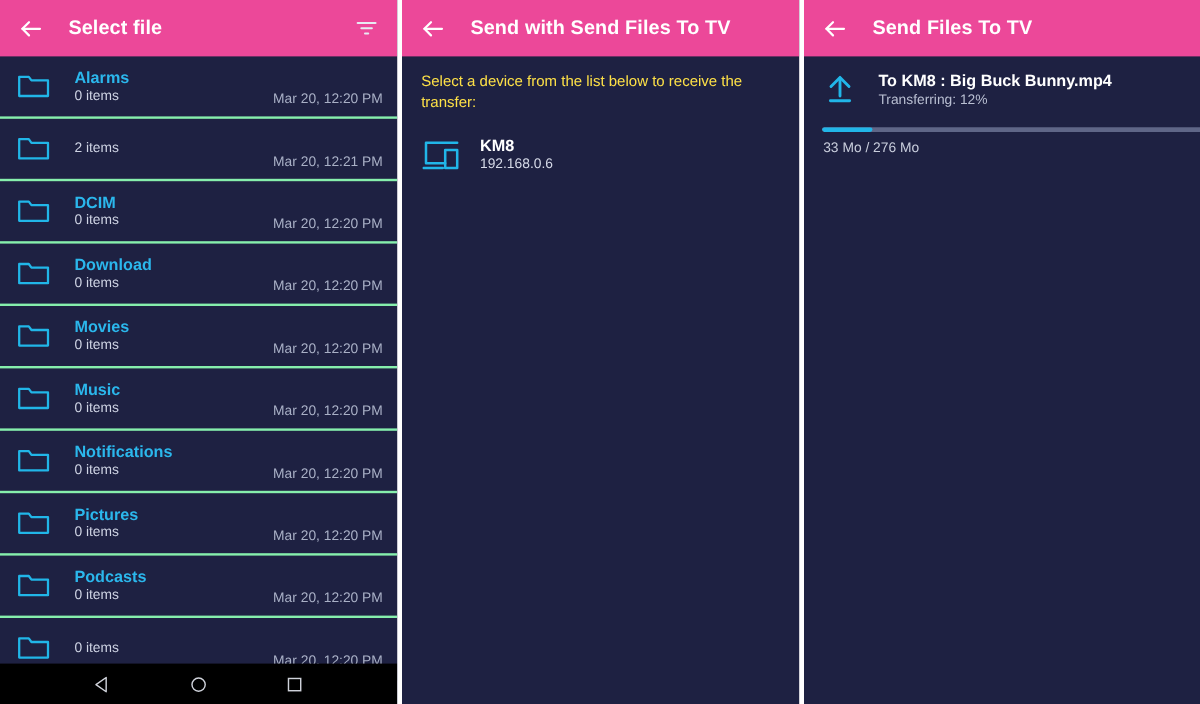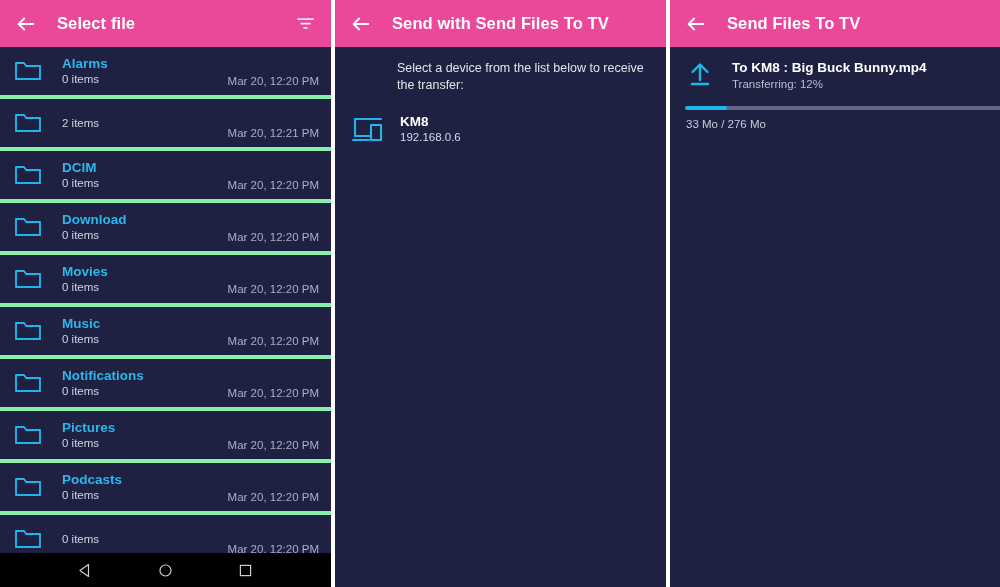--- a/index.html
+++ b/index.html
@@ -53,21 +53,21 @@
   }
   .appbar-spacer { flex: 1 1 auto; }
 
   
   .filelist { background: #1e2142; }
   .file-row {
     height: 52px;
     display: flex;
     align-items: center;
     padding: 0 12px 0 14px;
-    border-bottom: 4px solid #86efac;
+    border-bottom: 2px solid #86efac;
     position: relative;
   }
   .file-icon { width: 40px; flex: 0 0 auto; display:flex; align-items:center; }
   .file-text { flex: 1 1 auto; min-width: 0; padding-left: 8px; }
   .file-name {
     color: #2bb7ec;
     font-size: 13.5px;
     font-weight: bold;
     line-height: 17px;
     white-space: nowrap;
@@ -95,25 +95,24 @@
     height: 34px;
     background: #000000;
     display: flex;
     align-items: center;
     justify-content: space-around;
     padding: 0 46px;
   }
 
   
   .prompt {
-    color: #e5e5e5;
+    color: #fde047;
     font-size: 12.5px;
     line-height: 16.5px;
     padding: 13px 16px 0 16px;
-    margin-left: 46px;
   }
   .device-row {
     display: flex;
     align-items: center;
     padding: 20px 16px 0 17px;
   }
   .device-icon { width: 42px; flex: 0 0 auto; }
   .device-text { padding-left: 6px; }
   .device-name {
     color: #ffffff;

